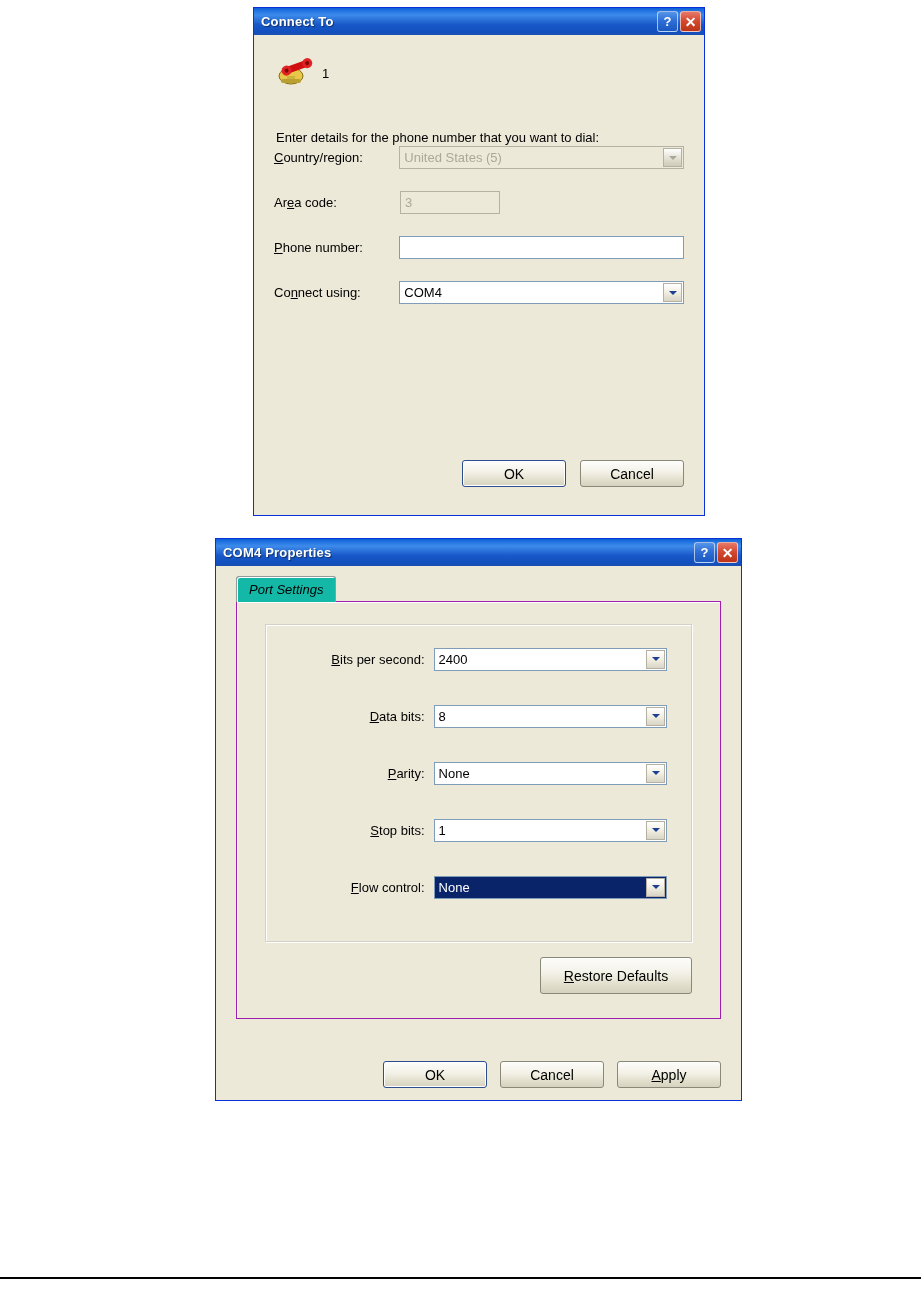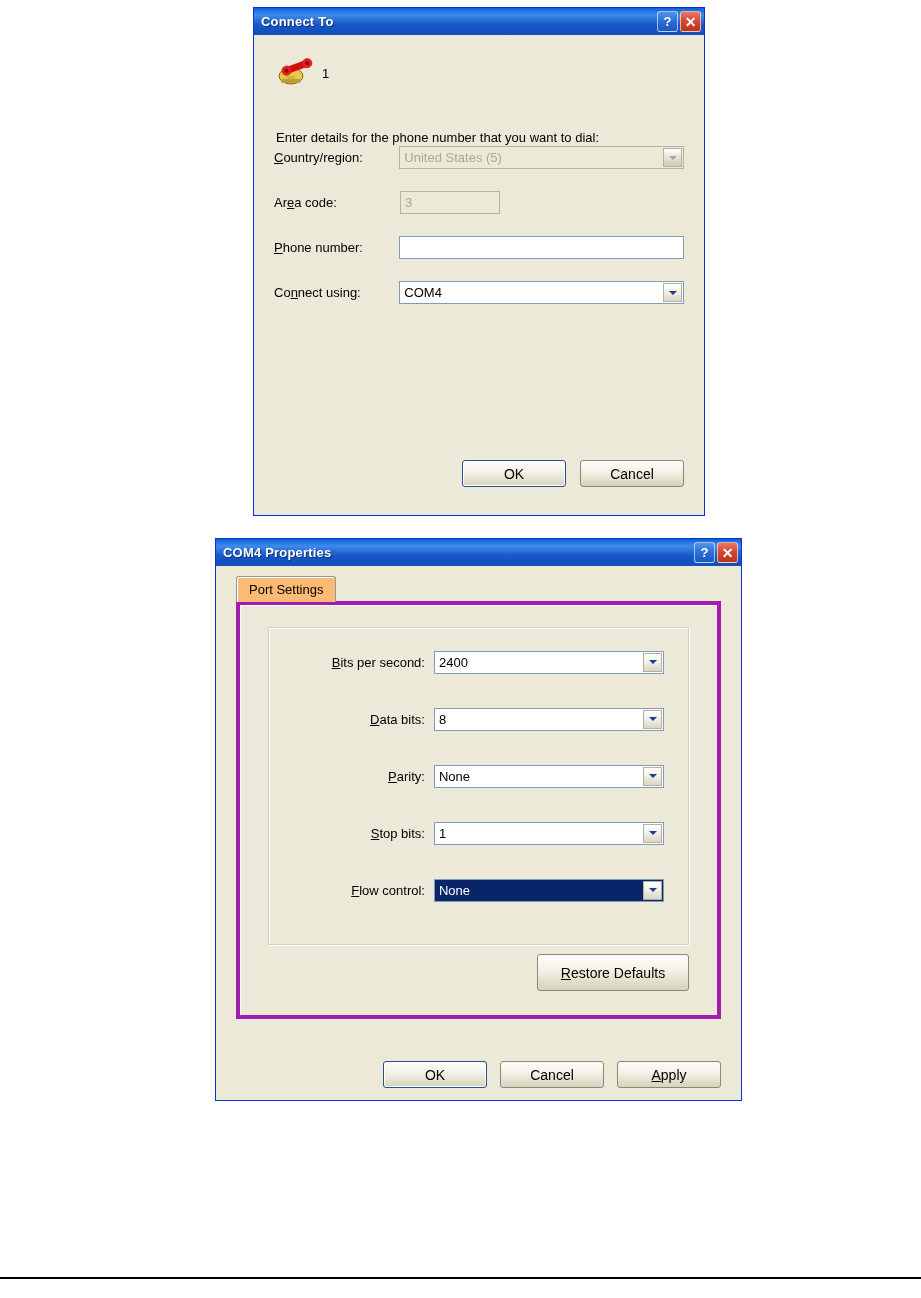--- a/index.html
+++ b/index.html
@@ -182,31 +182,32 @@
     height: 26px;
     margin-left: 10px;
   }
   .tab {
     display: inline-flex;
     align-items: center;
     height: 26px;
     padding: 0 12px;
     font-size: 13px;
     color: #000;
-    background: #fdba74;
+    background: #14b8a6;
     border: 1px solid #919b9c;
     border-bottom: none;
     border-radius: 3px 3px 0 0;
     box-sizing: border-box;
     position: relative;
     z-index: 2;
     box-shadow: inset 1px 1px 0 #ffffff;
+    font-style: italic;
   }
   .tab-page {
-    border: 4px solid #a21caf;
+    border: 1px solid #a21caf;
     background: #ece9d8;
     margin: -1px 10px 0 10px;
     height: 418px;
     box-sizing: border-box;
     box-shadow: inset 1px 1px 0 #ffffff;
     position: relative;
   }
   .group-box {
     position: absolute;
     left: 28px;

